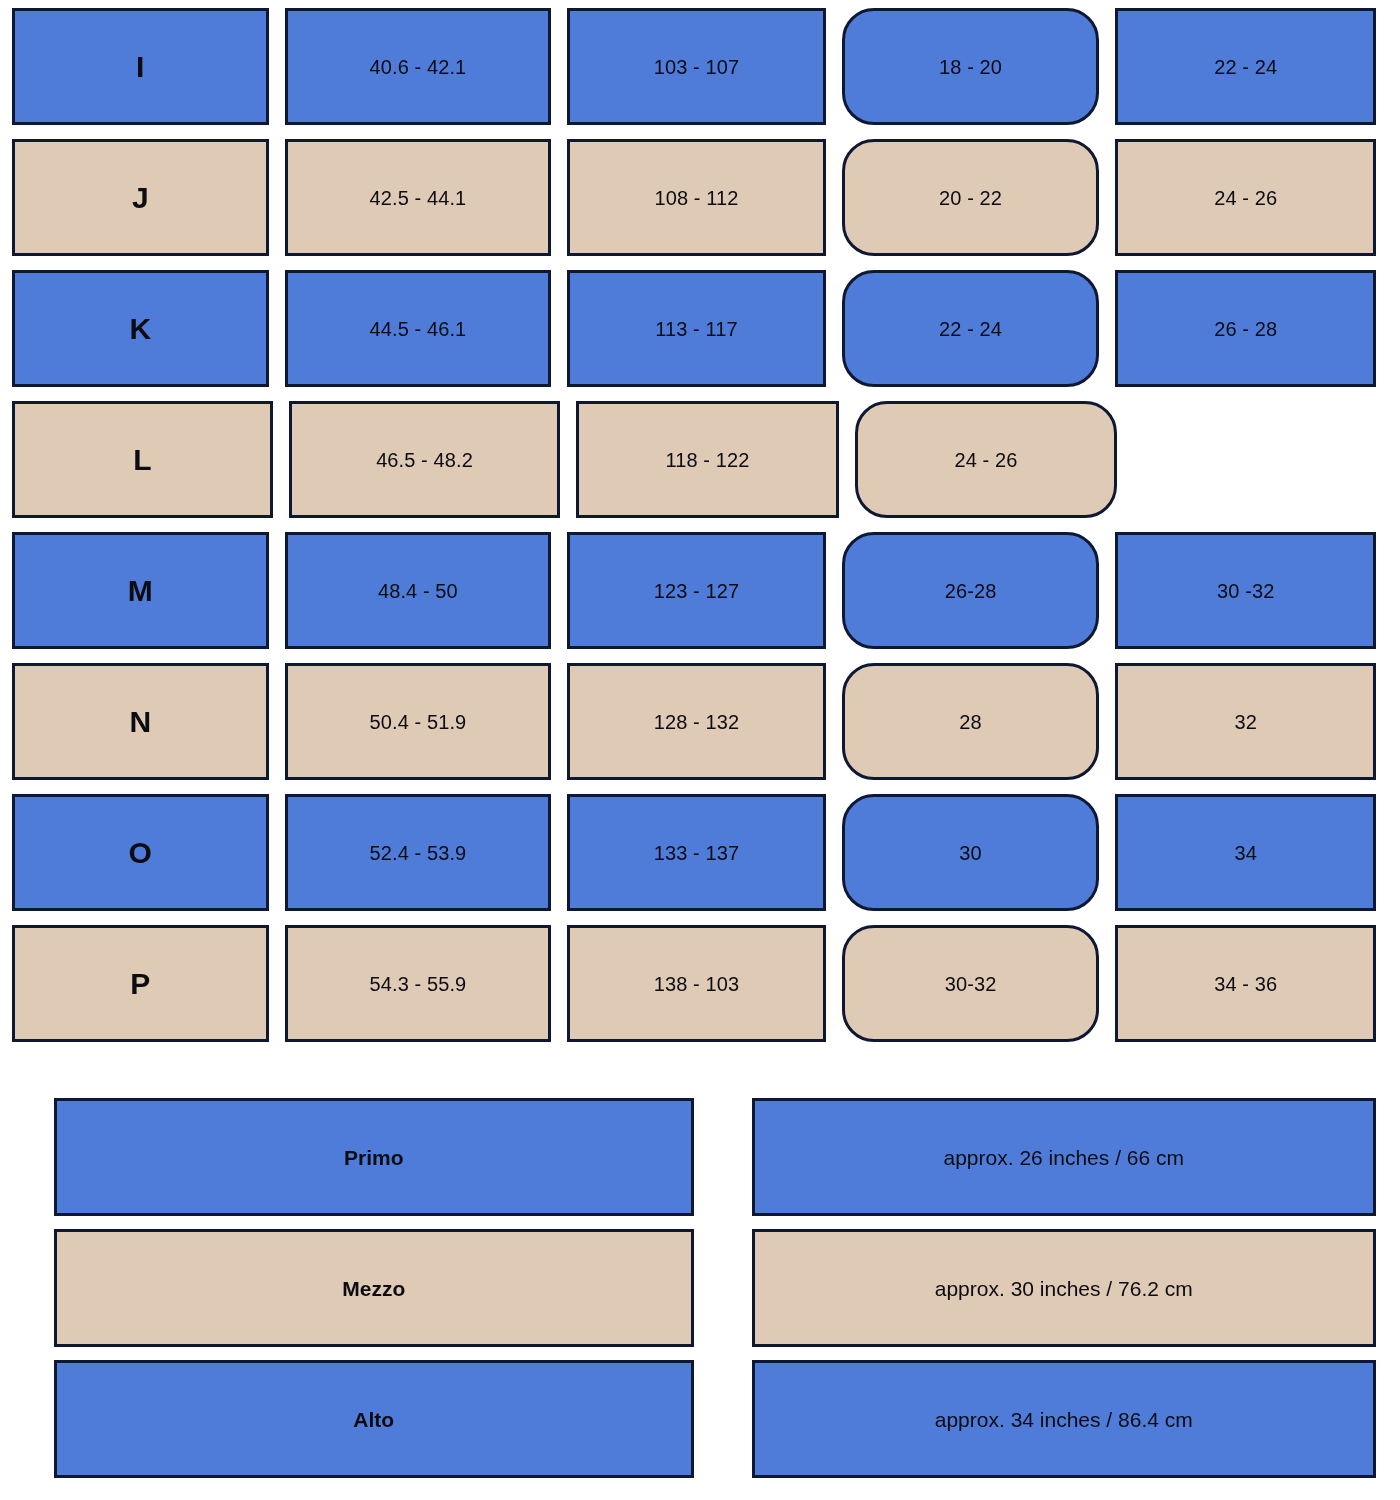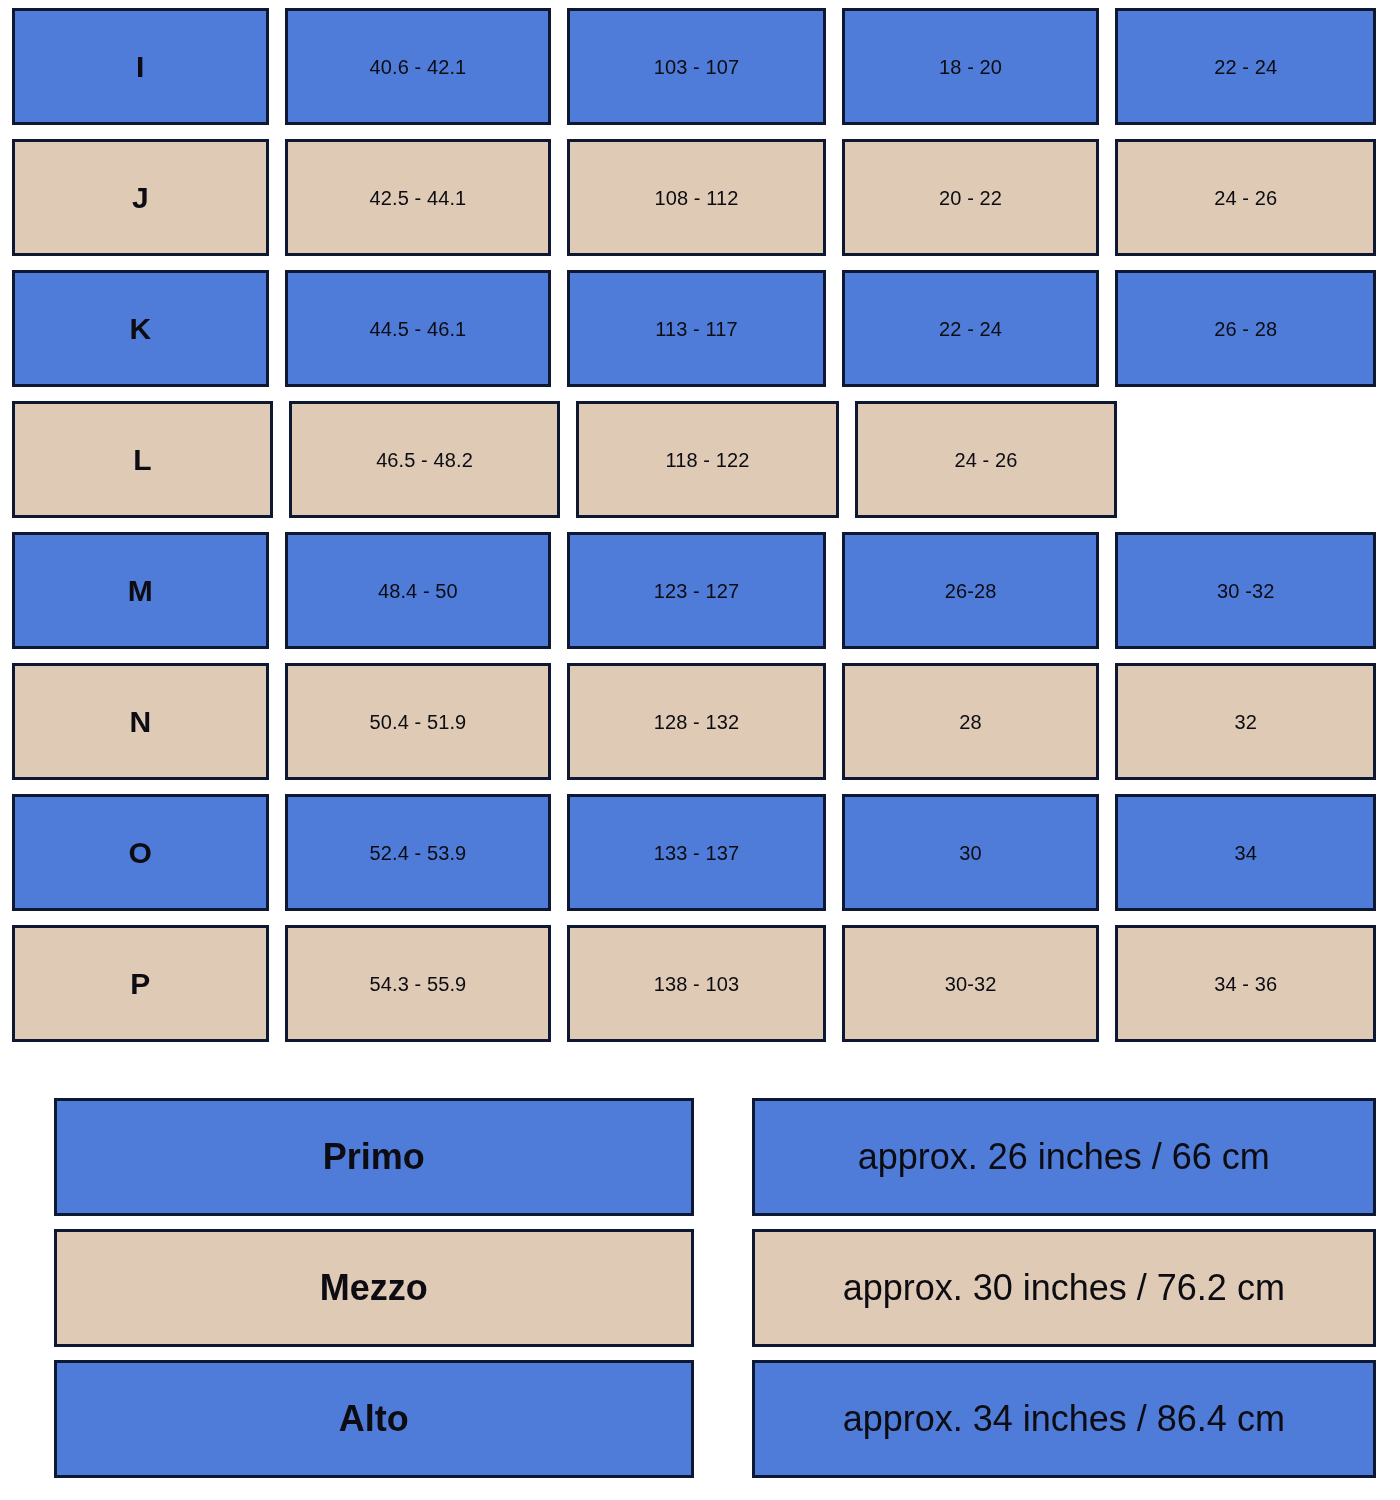--- a/index.html
+++ b/index.html
@@ -50,21 +50,21 @@
     color: #0c0c12;
     letter-spacing: 0.1px;
     line-height: 1;
     text-align: center;
   }
 
   
   .size-row > .size-cell:nth-child(1) { width: 261px; }
   .size-row > .size-cell:nth-child(2) { width: 271px; }
   .size-row > .size-cell:nth-child(3) { width: 263px; }
-  .size-row > .size-cell:nth-child(4) { width: 262px; }
+  .size-row > .size-cell:nth-child(4) { width: 262px; border-radius: 32px; }
   .size-row > .size-cell:nth-child(5) { width: 265px; }
 
   .size-cell.is-label {
     font-weight: bold;
     font-size: 30px;
   }
 
   .tone-blue { background: #4f7cd9; }
   .tone-tan  { background: #decab5; }
 
@@ -84,21 +84,21 @@
     column-gap: 16px;
     height: 118px;
   }
 
   .length-cell {
     box-sizing: border-box;
     border: 3px solid #0e1833;
     display: flex;
     align-items: center;
     justify-content: center;
-    font-size: 36px;
+    font-size: 21px;
     color: #0c0c12;
     line-height: 1;
     text-align: center;
     margin-left: 42px;
   }
 
   .length-row > .length-cell:nth-child(1) { width: 682px; font-weight: bold; }
   .length-row > .length-cell:nth-child(2) { width: 666px; text-align: right; }
 </style>
 </head>

